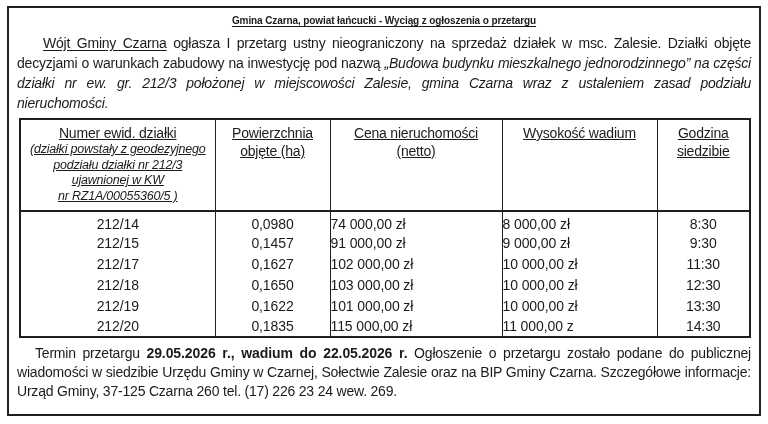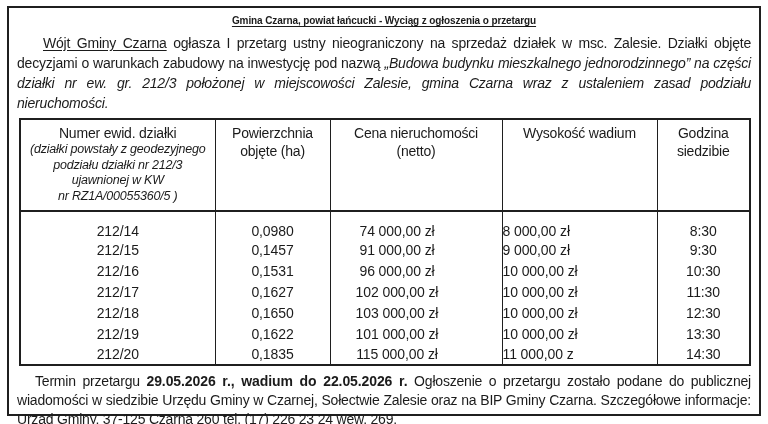--- a/index.html
+++ b/index.html
@@ -53,36 +53,37 @@
   }
   table.auction thead th {
     border-bottom: 2px solid #1f1f1f;
     vertical-align: top;
     padding-top: 4px;
     height: 92px;
     text-align: center;
     font-size: 14px;
     line-height: 18px;
     letter-spacing: -0.2px;
+    text-decoration: underline;
   }
   .th-sub {
     font-style: italic;
     font-size: 12.5px;
     line-height: 15.5px;
     letter-spacing: -0.2px;
   }
   table.auction tbody td {
     height: 21px;
     font-size: 14px;
     text-align: center;
     letter-spacing: -0.1px;
     vertical-align: middle;
   }
-  table.auction tbody tr:first-child td { padding-top: 11px; margin-left: 32px; }
-  table.auction td.price { text-align: center; padding-right: 38px; }
+  table.auction tbody tr:first-child td { padding-top: 3px; margin-left: 32px; }
+  table.auction td.price { text-align: left; padding-right: 38px; }
   table.auction td.deposit { text-align: left; padding-right: 28px; }
 
   .footer {
     margin: 6px 8px 0 8px;
     font-size: 14px;
     line-height: 19px;
     letter-spacing: -0.2px;
     text-align: justify;
     text-indent: 18px;
   }
@@ -144,27 +145,20 @@
         <td>8:30</td>
       </tr>
       <tr>
         <td>212/15</td>
         <td>0,1457</td>
         <td class="price">91 000,00 zł</td>
         <td class="deposit">9 000,00 zł</td>
         <td>9:30</td>
       </tr>
       <tr>
-        <td>212/16</td>
-        <td>0,1531</td>
-        <td class="price">96 000,00 zł</td>
-        <td class="deposit">10 000,00 zł</td>
-        <td>10:30</td>
-      </tr>
-      <tr>
         <td>212/17</td>
         <td>0,1627</td>
         <td class="price">102 000,00 zł</td>
         <td class="deposit">10 000,00 zł</td>
         <td>11:30</td>
       </tr>
       <tr>
         <td>212/18</td>
         <td>0,1650</td>
         <td class="price">103 000,00 zł</td>

